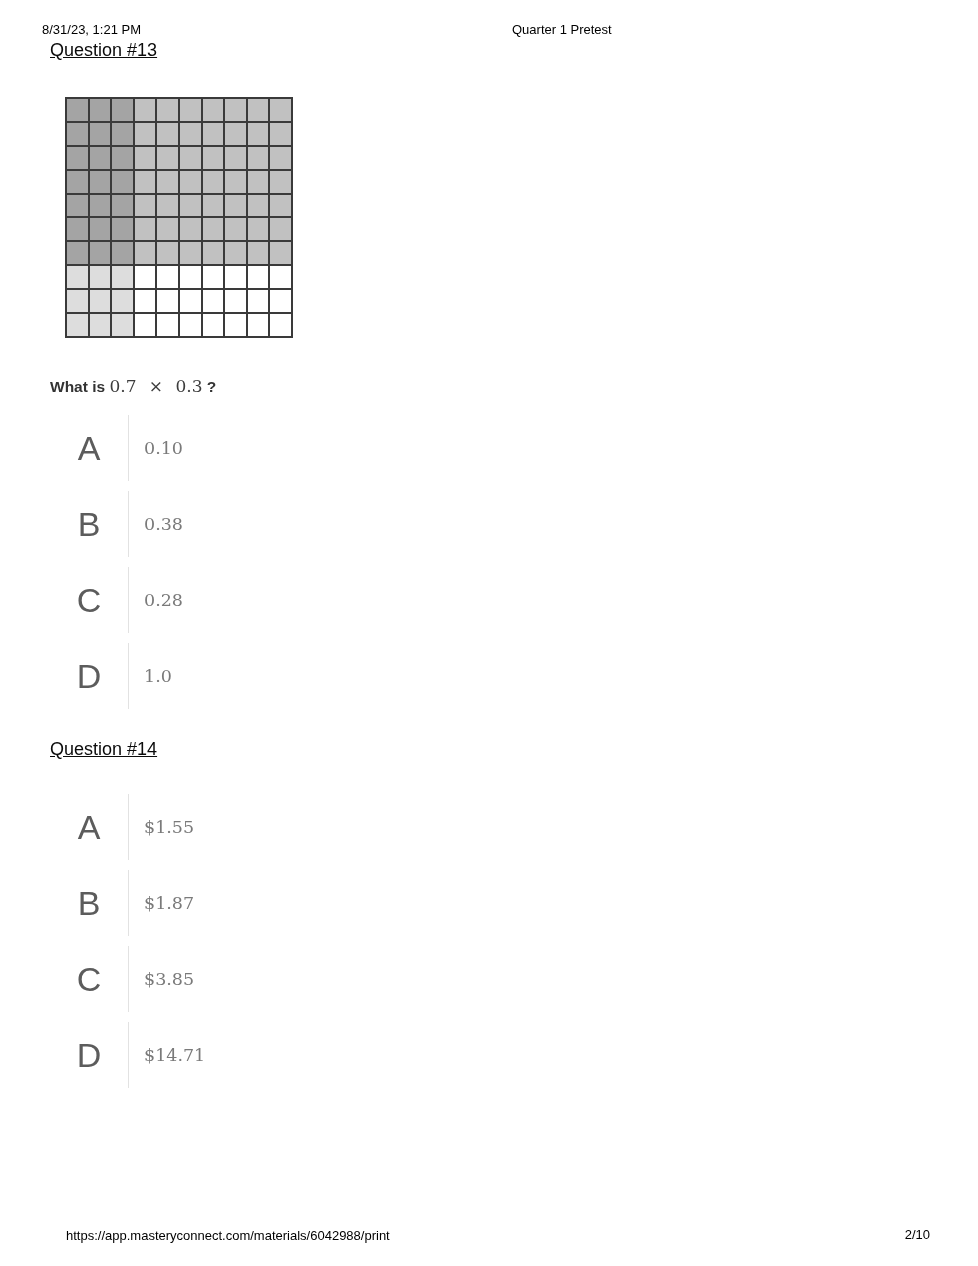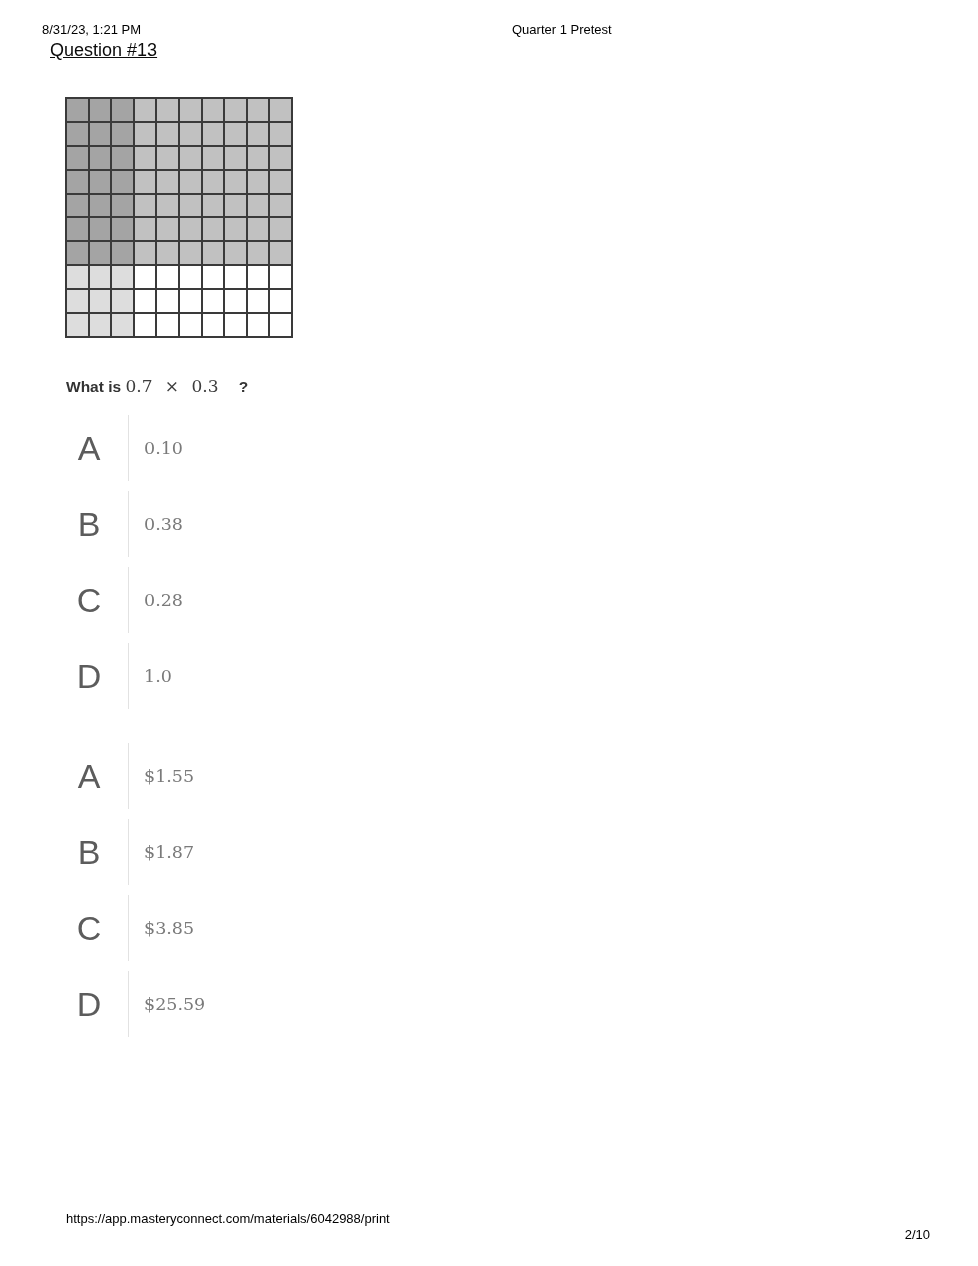--- a/index.html
+++ b/index.html
@@ -15,21 +15,21 @@
   
   .print-header-left {
     position: absolute; left: 42px; top: 22px;
     font-size: 13px; color: #000;
   }
   .print-header-center {
     position: absolute; left: 512px; top: 22px;
     font-size: 13px; color: #000;
   }
   .print-footer-left {
-    position: absolute; left: 42px; bottom: 40px;
+    position: absolute; left: 42px; bottom: 23px;
     font-size: 13px; color: #000; padding-left: 24px;
   }
   .print-footer-right {
     position: absolute; right: 48px; bottom: 24px;
     font-size: 13px; color: #000;
   }
   
   .content { padding: 0 50px; }
   .q-title {
     font-size: 18px;
@@ -66,21 +66,20 @@
   }
   .q14-text {
     margin-top: 9px;
     font-size: 15.5px;
     line-height: 21px;
   }
   .part-bold {
     font-weight: 700;
     color: #333333;
     font-family: "Liberation Sans", sans-serif;
-    margin-left: 16px;
   }
   .part-math {
     font-family: "DejaVu Serif", serif;
     font-weight: 400;
     color: #3d3d3d;
     font-size: 17px;
     word-spacing: 7px;
   }
   
   .choices { margin-top: 17px; }
@@ -252,20 +251,21 @@
           <div class="choice">
             <div class="choice-letter">D</div>
             <div class="choice-value">
               <span class="part-math">1.0</span>
             </div>
           </div>
         </div>
     </section>
 
     <section>
+      <h2 class="q-title second">Question #14</h2>
 
 
       <div class="choices q14">
           <div class="choice">
             <div class="choice-letter">A</div>
             <div class="choice-value">
               <span class="part-math">$1.55</span>
             </div>
           </div>
           <div class="choice">
@@ -276,21 +276,21 @@
           </div>
           <div class="choice">
             <div class="choice-letter">C</div>
             <div class="choice-value">
               <span class="part-math">$3.85</span>
             </div>
           </div>
           <div class="choice">
             <div class="choice-letter">D</div>
             <div class="choice-value">
-              <span class="part-math">$25.59</span>
+              <span class="part-math">$14.71</span>
             </div>
           </div>
         </div>
     </section>
 
   </div>
 
   <div class="print-footer-left">https://app.masteryconnect.com/materials/6042988/print</div>
   <div class="print-footer-right">2/10</div>
 

